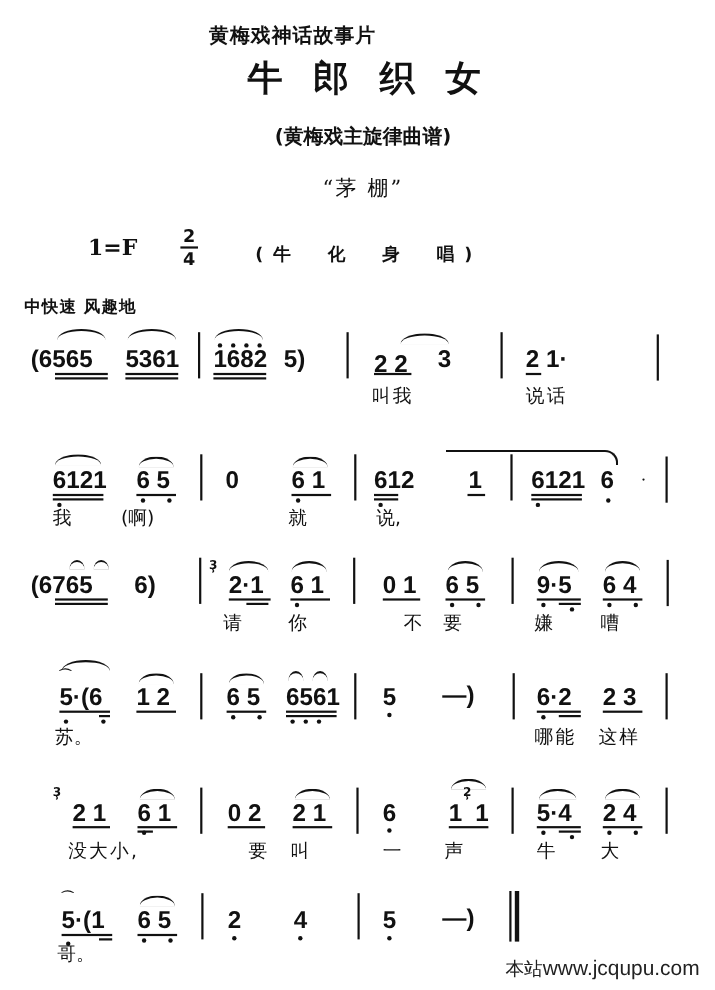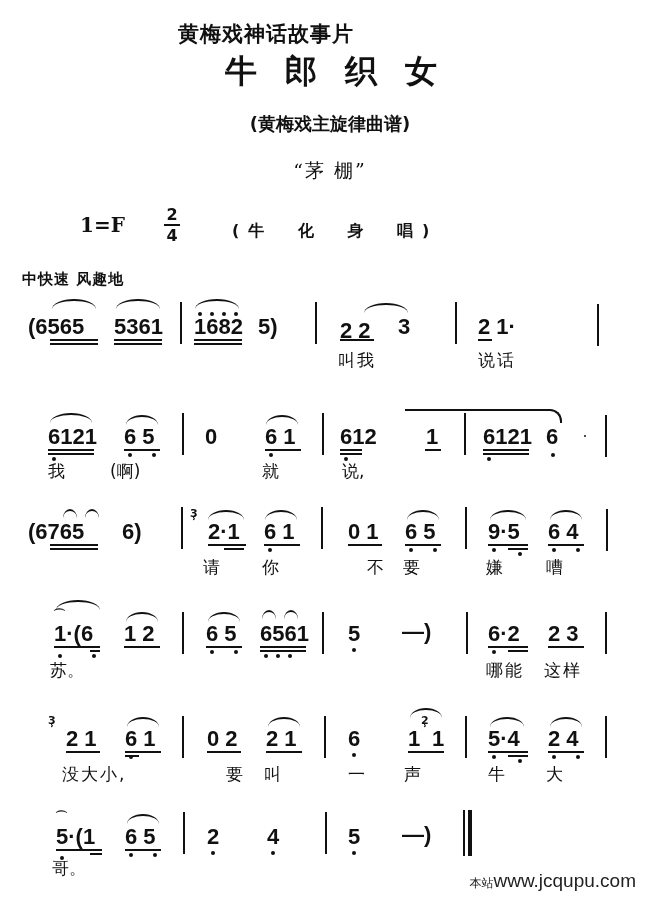--- a/index.html
+++ b/index.html
@@ -2,41 +2,41 @@
 <html><head>
   <meta charset="utf-8">
   <style>
     html, body { margin: 0; padding: 0; background: #ffffff; }
     body {
       width: 650px; height: 900px; position: relative; overflow: hidden;
       color: #111111;
       font-family: "DejaVu Sans", "Liberation Sans", sans-serif;
     }
     .abs { position: absolute; }
-    .hdr-sub { left: 0; width: 522px; top: 20px; text-align: center; font-size: 21px; font-weight: bold; letter-spacing: 1px; padding-left: 10px; box-sizing: border-box; }
+    .hdr-sub { left: 0; width: 522px; top: 20px; text-align: center; font-size: 18px; font-weight: bold; letter-spacing: 1px; padding-left: 10px; box-sizing: border-box; }
     .hdr-title { left: 0; width: 650px; top: 50px; text-align: center; font-size: 32px; font-weight: bold; letter-spacing: 28px; padding-left: 40px; box-sizing: border-box; }
     .hdr-paren { left: 0; width: 650px; top: 112px; text-align: center; font-size: 18px; font-weight: bold; padding-left: 10px; box-sizing: border-box; }
     .hdr-song { left: 0; width: 650px; top: 158px; text-align: center; font-size: 19px; letter-spacing: 2px; padding-left: 10px; box-sizing: border-box; font-family: "DejaVu Serif", serif; }
     .key { left: 80px; top: 213px; font-size: 20px; font-weight: bold; font-family: "DejaVu Serif", serif; }
     .time { left: 162px; top: 206px; width: 20px; text-align: center; font-size: 16px; font-weight: bold; line-height: 17px; }
     .time .bar { display: block; border-top: 2px solid #111; margin: 1px 2px; }
     .role { left: 222px; top: 221px; font-size: 16px; font-weight: bold; word-spacing: 10px; letter-spacing: 9px; margin-left: 10px; }
     .tempo { left: 22px; top: 270px; font-size: 15px; font-weight: bold; letter-spacing: 1px; }
 
     .staff { position: absolute; left: 0; width: 650px; height: 100px; }
     .n { position: absolute; font-weight: bold; font-size: 22px; font-family: Liberation Sans, sans-serif; letter-spacing: 0px; line-height: 24px; white-space: pre; }
     .ly { position: absolute; font-size: 17px; line-height: 20px; white-space: pre; }
     .bl { position: absolute; width: 2px; background: #111; height: 42px; }
     .ul { position: absolute; height: 2px; background: #111; }
     .dot { position: absolute; width: 4px; height: 4px; background: #111; border-radius: 50%; }
     .slur { position: absolute; border-top: 2px solid #111; border-radius: 50% 50% 0 0 / 100% 100% 0 0; height: 8px; }
     .grace { position: absolute; font-size: 11px; font-weight: bold; line-height: 10px; }
     .fermata { position: absolute; font-size: 13px; font-weight: bold; line-height: 10px; }
     .wm { right: 14px; bottom: 8px; font-size: 19px; color: #222; font-family: "Liberation Sans", sans-serif; }
-    .wm .pre { font-size: 12px; margin-left: 48px; }
+    .wm .pre { font-size: 17px; margin-left: 48px; }
   </style>
 </head>
 <body>
 
 <div class="abs hdr-sub">黄梅戏神话故事片</div>
 <div class="abs hdr-title">牛郎织女</div>
 <div class="abs hdr-paren">(黄梅戏主旋律曲谱)</div>
 <div class="abs hdr-song">“茅    棚”</div>
 
 <div class="abs key">1=F</div>
@@ -162,21 +162,21 @@
   <div class="ly" style="left:262px;top:62px">你</div>
   <div class="ly" style="left:367px;top:62px">不</div>
   <div class="ly" style="left:403px;top:62px">要</div>
   <div class="ly" style="left:486px;top:62px">嫌</div>
   <div class="ly" style="left:546px;top:62px">嘈</div>
 </div>
 
 <div class="staff" style="top:590px">
   <div class="slur" style="left:56px;top:10px;width:44px"></div>
   <div class="fermata" style="left:53px;top:20px">⌒</div>
-  <div class="n" style="left:54px;top:32px">1·(6</div>
+  <div class="n" style="left:54px;top:32px">5·(6</div>
   <div class="ul" style="left:54px;top:56px;width:46px"></div>
   <div class="ul" style="left:90px;top:60px;width:10px"></div>
   <div class="dot" style="left:58px;top:64px"></div>
   <div class="dot" style="left:92px;top:64px"></div>
   <div class="slur" style="left:126px;top:22px;width:32px"></div>
   <div class="n" style="left:124px;top:32px">1 2</div>
   <div class="ul" style="left:124px;top:56px;width:36px"></div>
   <div class="bl" style="left:182px;top:22px"></div>
   <div class="slur" style="left:208px;top:22px;width:32px"></div>
   <div class="n" style="left:206px;top:32px">6 5</div>

